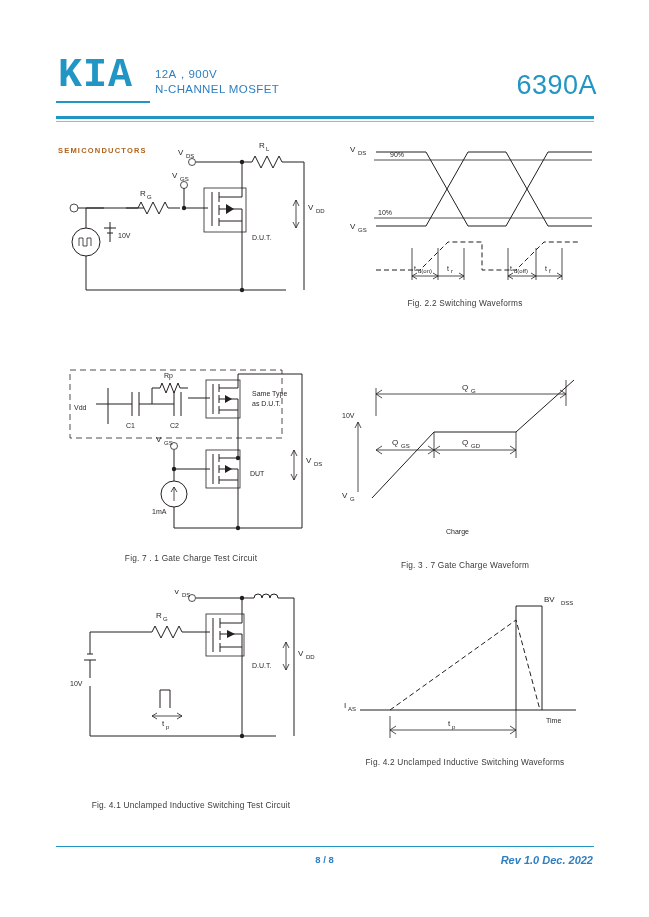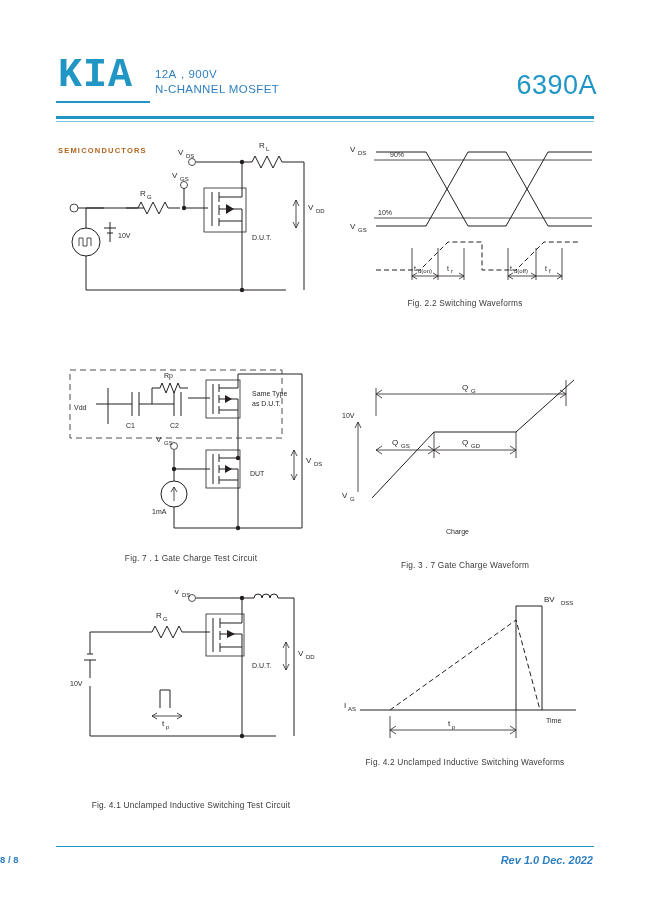--- a/index.html
+++ b/index.html
@@ -102,20 +102,21 @@
     top: 846px;
     width: 538px;
     height: 1px;
     background: #2196c4;
   }
   .footer-page {
     position: absolute;
     left: 0;
     top: 854px;
     width: 649px;
+    text-align: center;
     font-size: 9.5px;
     color: #2e7fc1;
     font-weight: bold;
   }
   .footer-rev {
     position: absolute;
     right: 56px;
     top: 854px;
     font-size: 11px;
     color: #2e7fc1;

